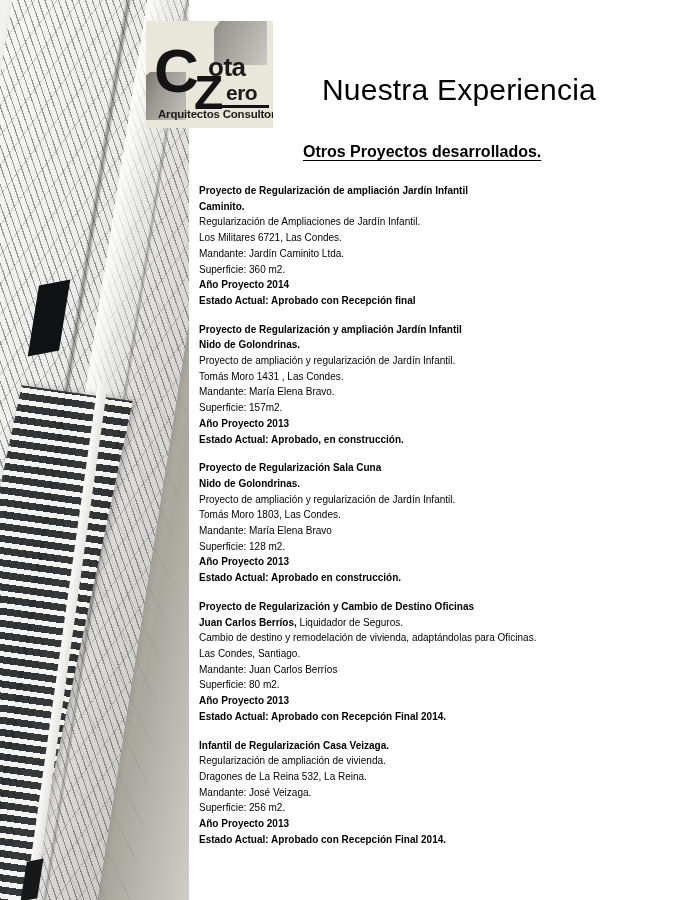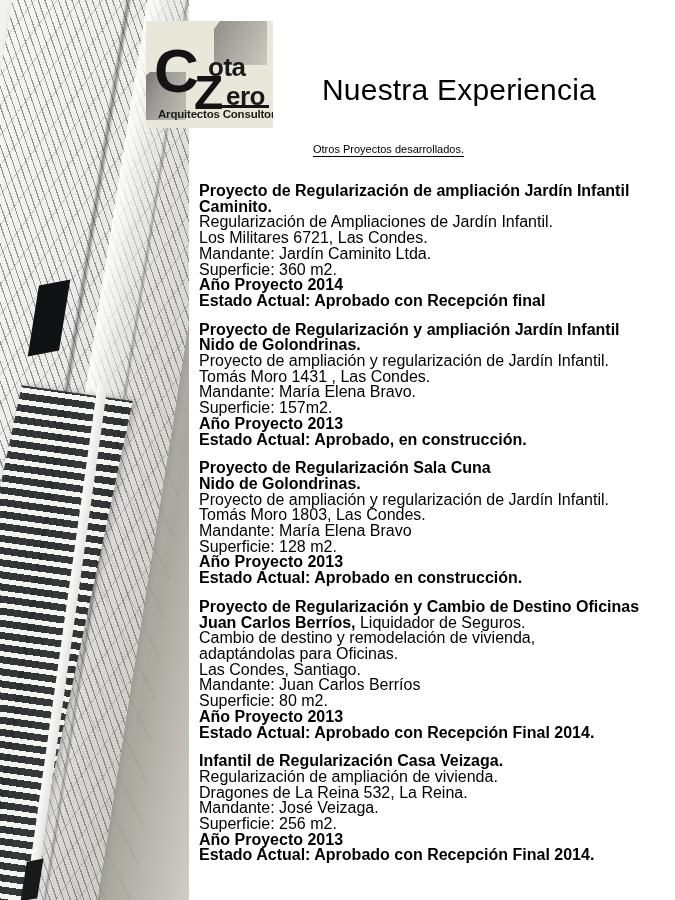--- a/index.html
+++ b/index.html
@@ -197,21 +197,21 @@
     top: 48px;
     font-size: 48px;
     font-weight: bold;
     line-height: 1;
     color: #141414;
   }
   .logo-ero {
     position: absolute;
     left: 80px;
     top: 60px;
-    font-size: 26px;
+    font-size: 21px;
     font-weight: bold;
     color: #1a1a1a;
     letter-spacing: -0.5px;
     text-align: right;
   }
   .logo-rule {
     position: absolute;
     left: 57px;
     top: 84px;
     width: 66px;
@@ -234,41 +234,41 @@
     position: absolute;
     left: 322px;
     top: 73px;
     font-size: 30px;
     font-weight: normal;
     letter-spacing: 0.2px;
     white-space: nowrap;
   }
   #section-subtitle {
     position: absolute;
-    left: 313px;
+    left: 303px;
     top: 143px;
-    font-size: 11px;
-    font-weight: normal;
+    font-size: 16px;
+    font-weight: bold;
     text-decoration: underline;
     text-underline-offset: 3px;
     white-space: nowrap;
   }
 
   
   #projects {
     position: absolute;
     left: 199px;
     top: 183px;
     width: 430px;
   }
   .project {
     margin-bottom: 13px;
   }
   .project .ln {
-    font-size: 16px;
+    font-size: 10px;
     line-height: 15.7px;
     white-space: nowrap;
   }
   .project .ln.wrap { white-space: normal; }
   .project .ln.b { font-weight: bold; }
   .project .ln .reg { font-weight: normal; }
 </style>
 </head>
 <body>
 

